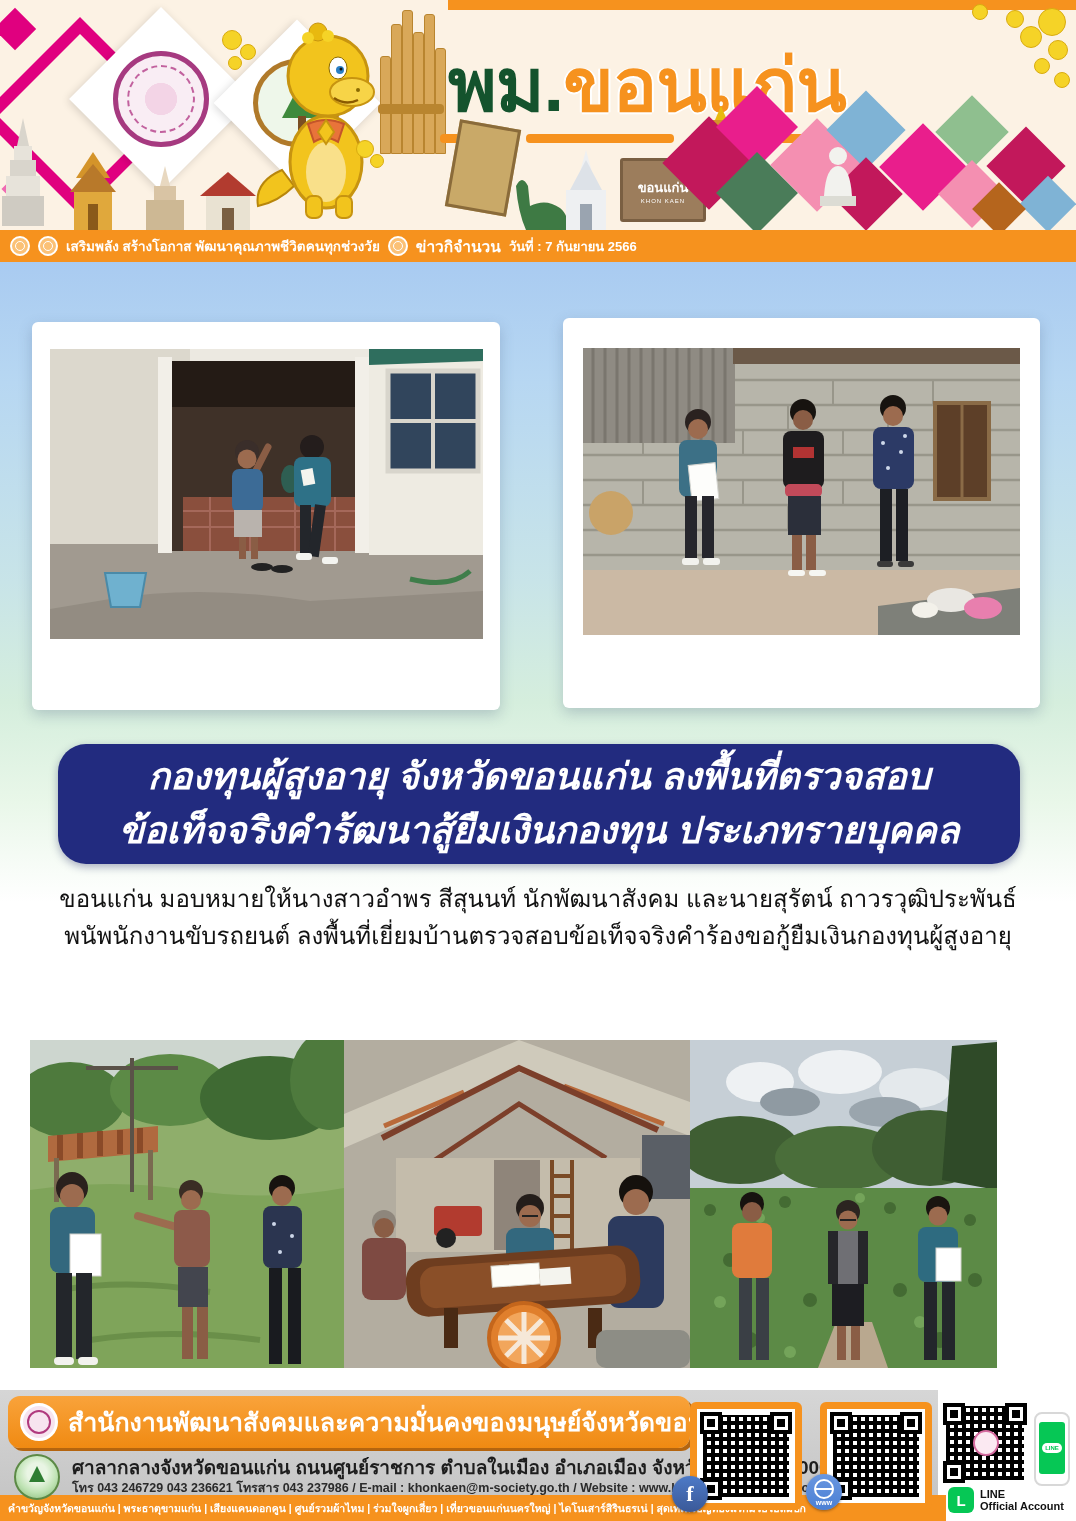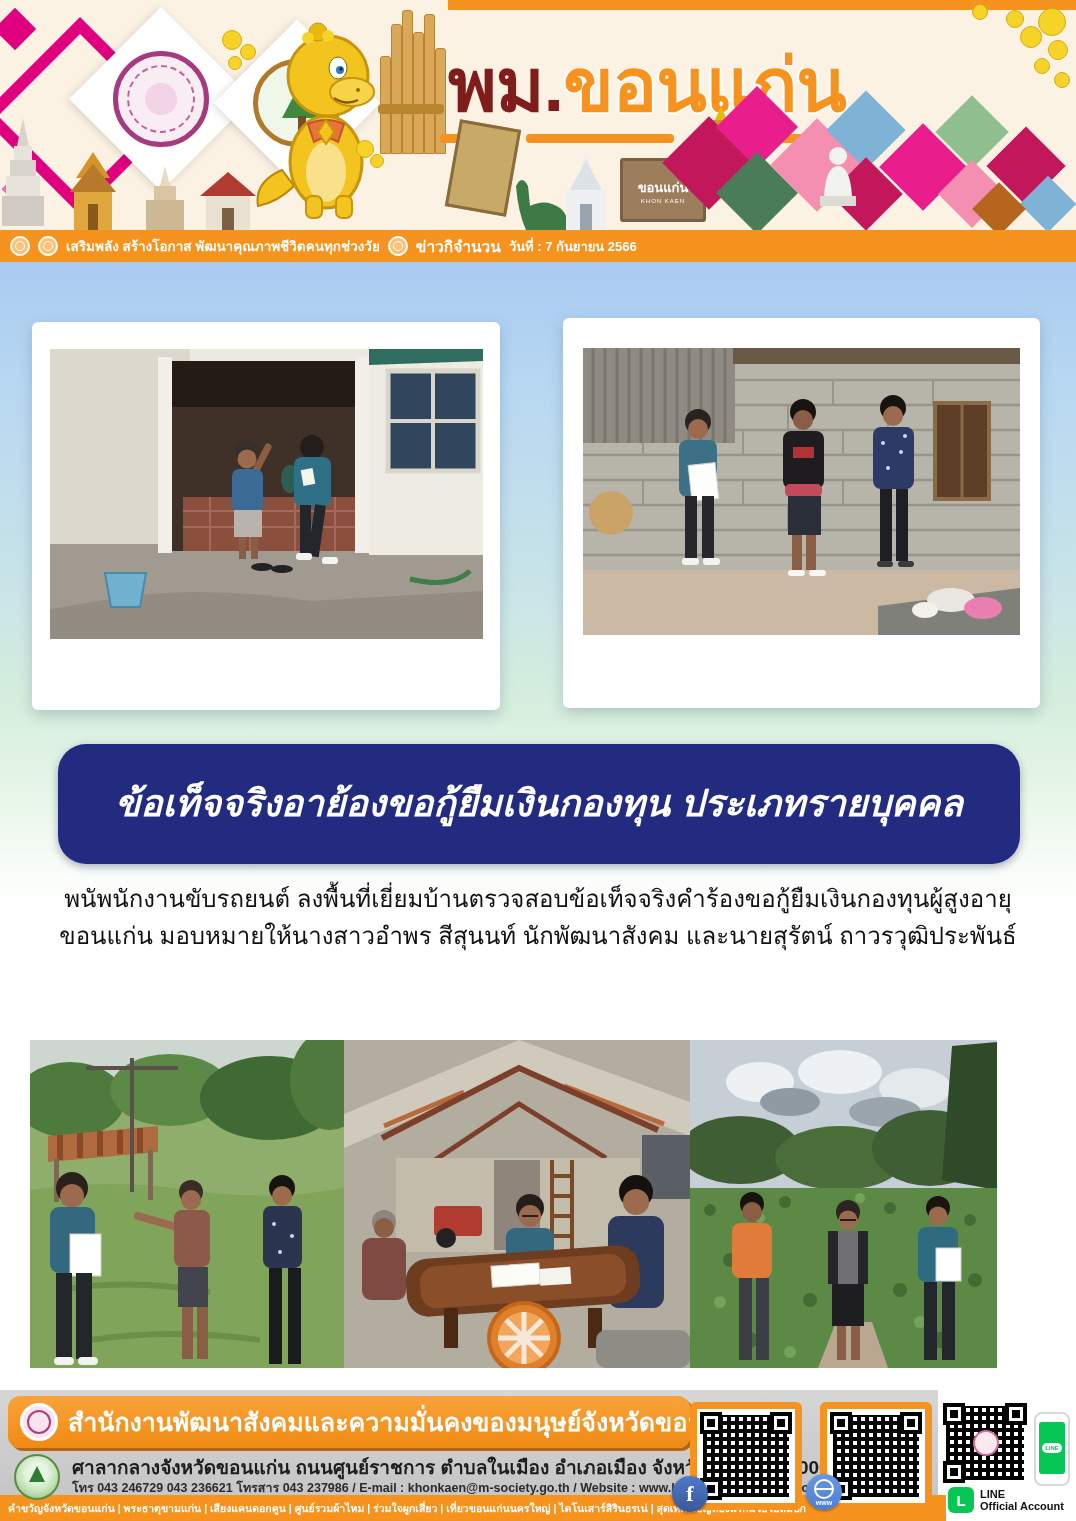--- a/index.html
+++ b/index.html
@@ -6,21 +6,21 @@
   .page{position:relative;width:1076px;height:1521px;margin:0 auto;overflow:hidden;
         font-family:"Liberation Sans","DejaVu Sans",sans-serif;background:#fff;}
   .abs{position:absolute;}
 
   
   .hdr{position:absolute;left:0;top:0;width:1076px;height:230px;background:#fcf2e4;overflow:hidden;}
   .topstrip{position:absolute;left:448px;right:0;top:0;height:10px;background:#f6921e;}
   .dia{position:absolute;transform:rotate(45deg);}
   .seal-circle{border-radius:50%;display:flex;align-items:center;justify-content:center;}
   .hdr-title{position:absolute;left:448px;top:26px;font-size:74px;font-weight:bold;white-space:nowrap;letter-spacing:-1px;}
-  .hdr-title .t1{color:#7f1d1d;}
+  .hdr-title .t1{color:#14532d;}
   .hdr-title .t2{color:#f6921e;text-shadow:0 2px 0 #fff,2px 0 0 #fff,-2px 0 0 #fff;}
   .divbar{position:absolute;top:134px;height:9px;background:#f6921e;border-radius:4px;}
   .khaen{position:absolute;left:380px;top:12px;width:72px;height:142px;}
   .khaen i{position:absolute;bottom:0;width:9px;background:#d9a859;border:1px solid #b9852f;border-radius:3px 3px 0 0;}
   .flower{position:absolute;border-radius:50%;background:#f5d327;border:1px solid #d9ab10;}
   .lm{position:absolute;bottom:0;}
   .sign{position:absolute;left:620px;bottom:8px;width:80px;height:58px;background:#9c7d5c;border:3px solid #7a5f42;
         border-radius:3px;display:flex;flex-direction:column;align-items:center;justify-content:center;color:#fff;}
   .sign .s1{font-size:13px;font-weight:bold;}
   .sign .s2{font-size:6px;letter-spacing:1px;}
@@ -343,26 +343,27 @@
             <circle cx="322" cy="88" r="2" fill="#cfd8ea"></circle>
           <rect x="297" y="141" width="12" height="72" fill="#1d1f24"></rect>
           <rect x="313" y="141" width="12" height="72" fill="#1d1f24"></rect>
           <rect x="294" y="213" width="16" height="6" rx="3" fill="#3a3a3a"></rect>
           <rect x="315" y="213" width="16" height="6" rx="3" fill="#3a3a3a"></rect>
         </svg>
       </div>
     </div>
 
     <div class="headline">
-      <div>ข้อเท็จจริงอาย้องขอกู้ยืมเงินกองทุน ประเภทรายบุคคล</div>
+      <div>กองทุนผู้สูงอายุ จังหวัดขอนแก่น ลงพื้นที่ตรวจสอบ</div>
+      <div>ข้อเท็จจริงคำร้ฒนาสู้ยืมเงินกองทุน ประเภทรายบุคคล</div>
     </div>
 
     <div class="bodytext">
+      <div>ขอนแก่น มอบหมายให้นางสาวอำพร สีสุนนท์ นักพัฒนาสังคม และนายสุรัตน์ ถาวรวุฒิประพันธ์</div>
       <div>พนัพนักงานขับรถยนต์ ลงพื้นที่เยี่ยมบ้านตรวจสอบข้อเท็จจริงคำร้องขอกู้ยืมเงินกองทุนผู้สูงอายุ</div>
-      <div>ขอนแก่น มอบหมายให้นางสาวอำพร สีสุนนท์ นักพัฒนาสังคม และนายสุรัตน์ ถาวรวุฒิประพันธ์</div>
     </div>
 
     <div class="photorow">
       <div class="pcell" style="width:314px;">
         <svg viewBox="0 0 314 328" preserveAspectRatio="none" role="img" aria-label="field visit photo - man pointing at land with officers">
           <rect width="314" height="328" fill="#8fae6b"></rect>
           <rect x="0" y="0" width="314" height="58" fill="#cdd6cf"></rect>
           <ellipse cx="40" cy="60" rx="55" ry="38" fill="#4e7a3d"></ellipse>
           <ellipse cx="140" cy="50" rx="60" ry="36" fill="#5c8a46"></ellipse>
           <ellipse cx="240" cy="58" rx="70" ry="42" fill="#3f6a33"></ellipse>

